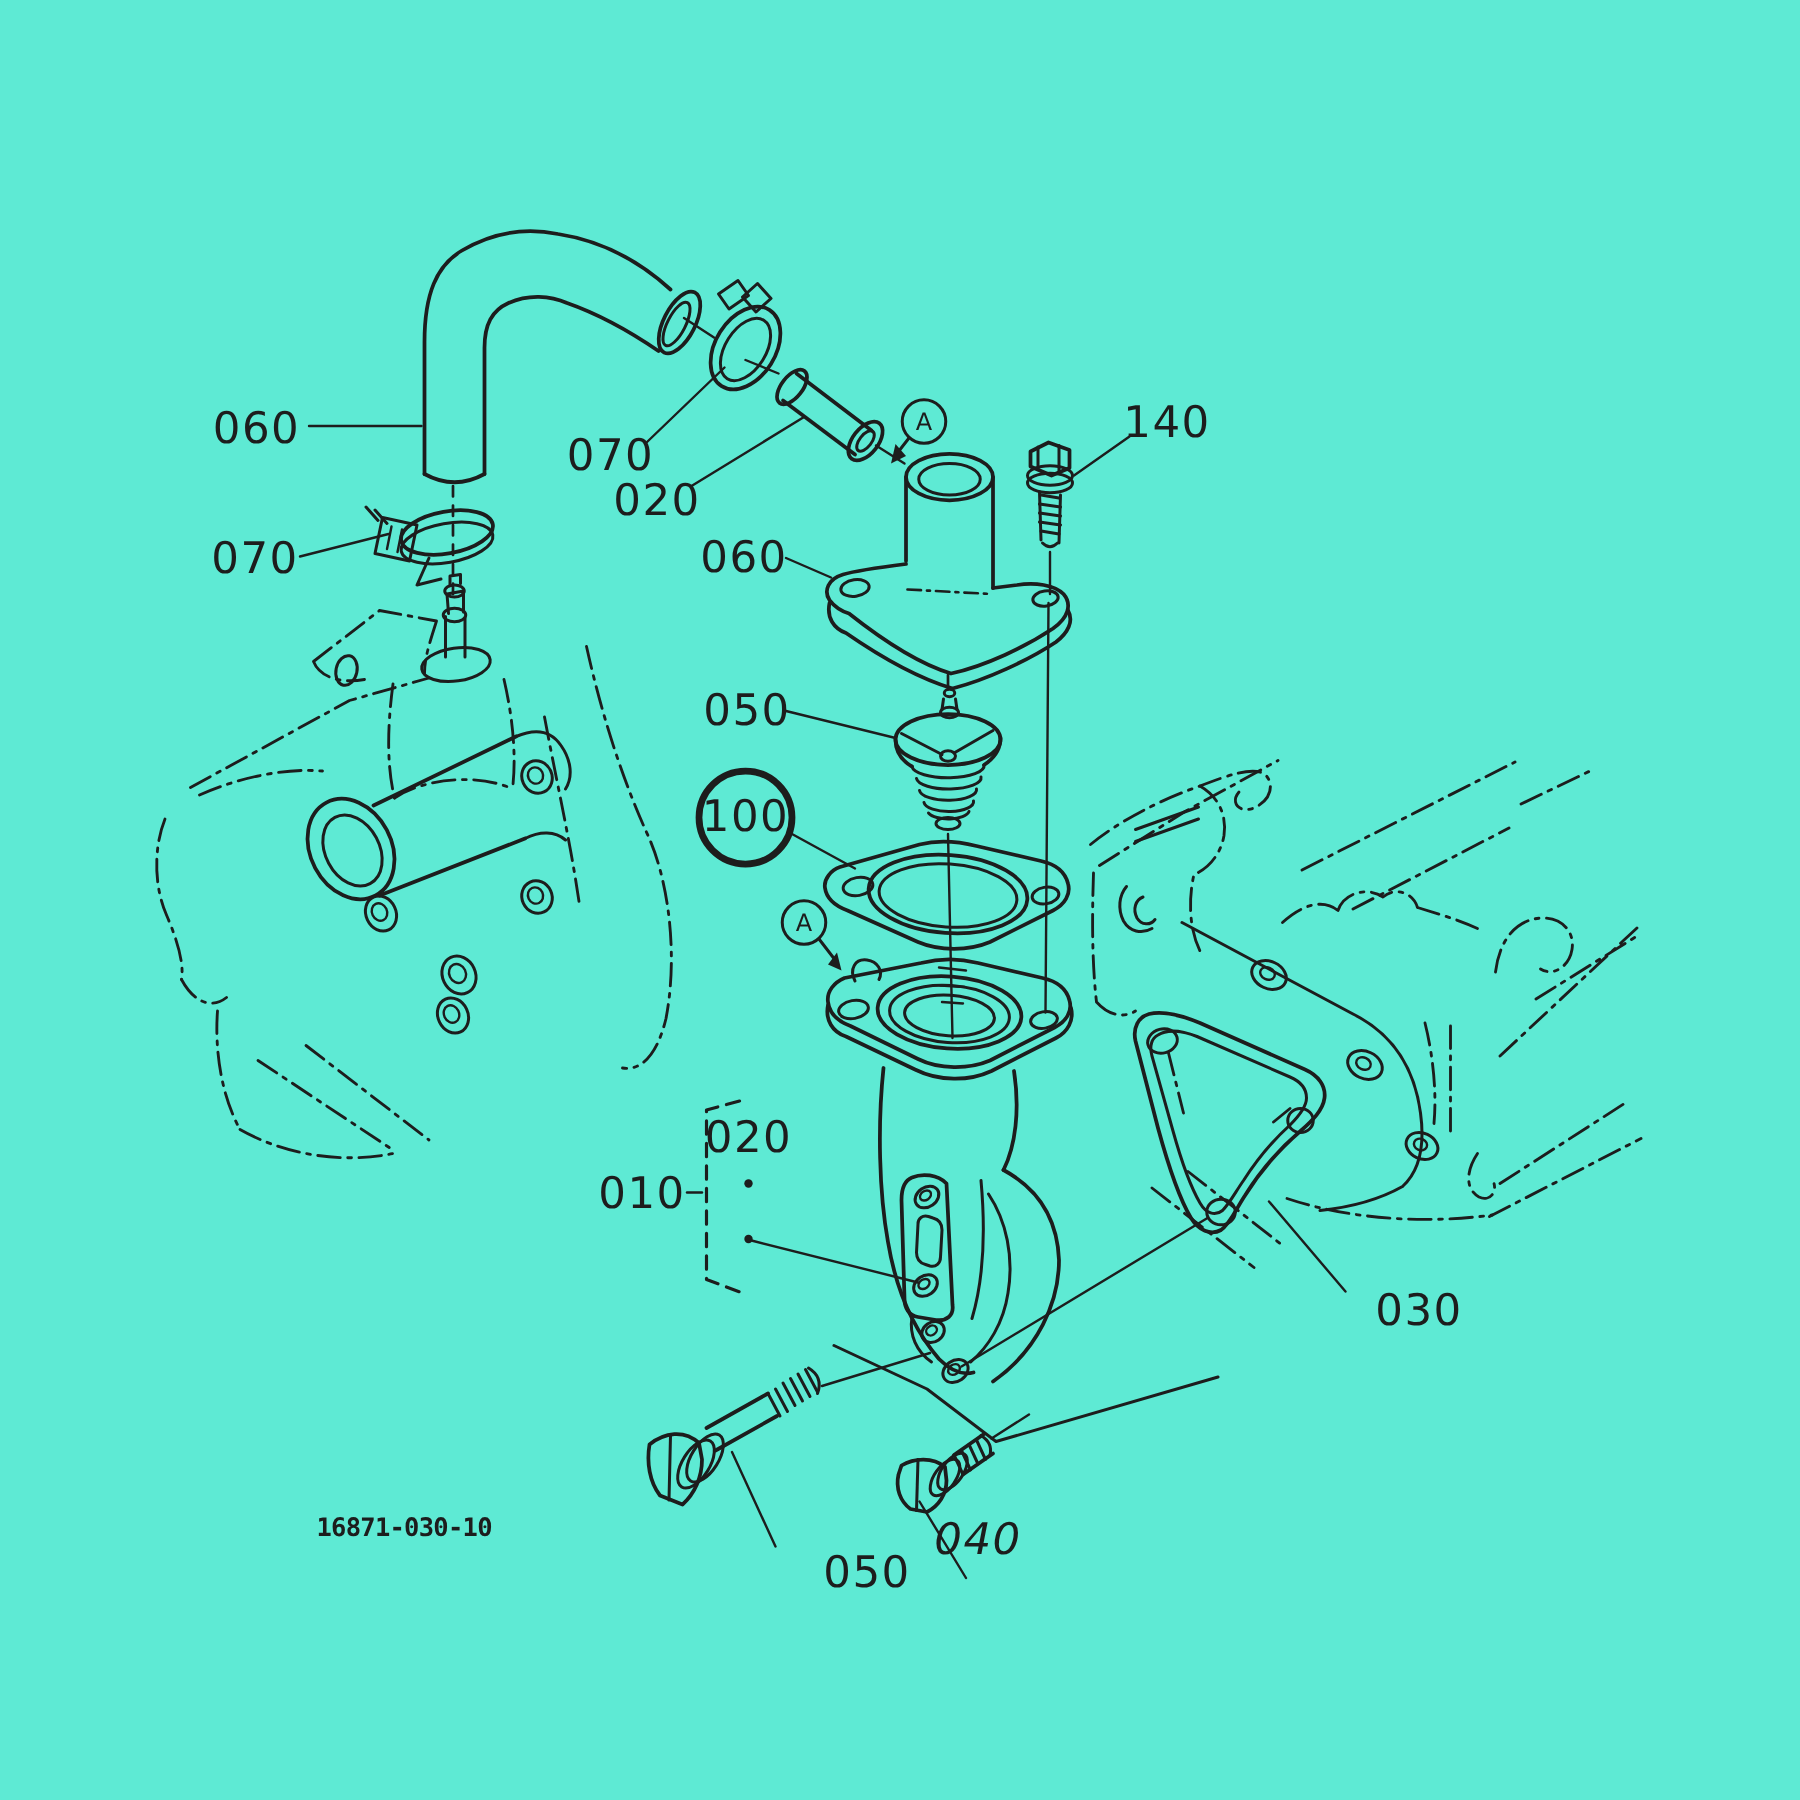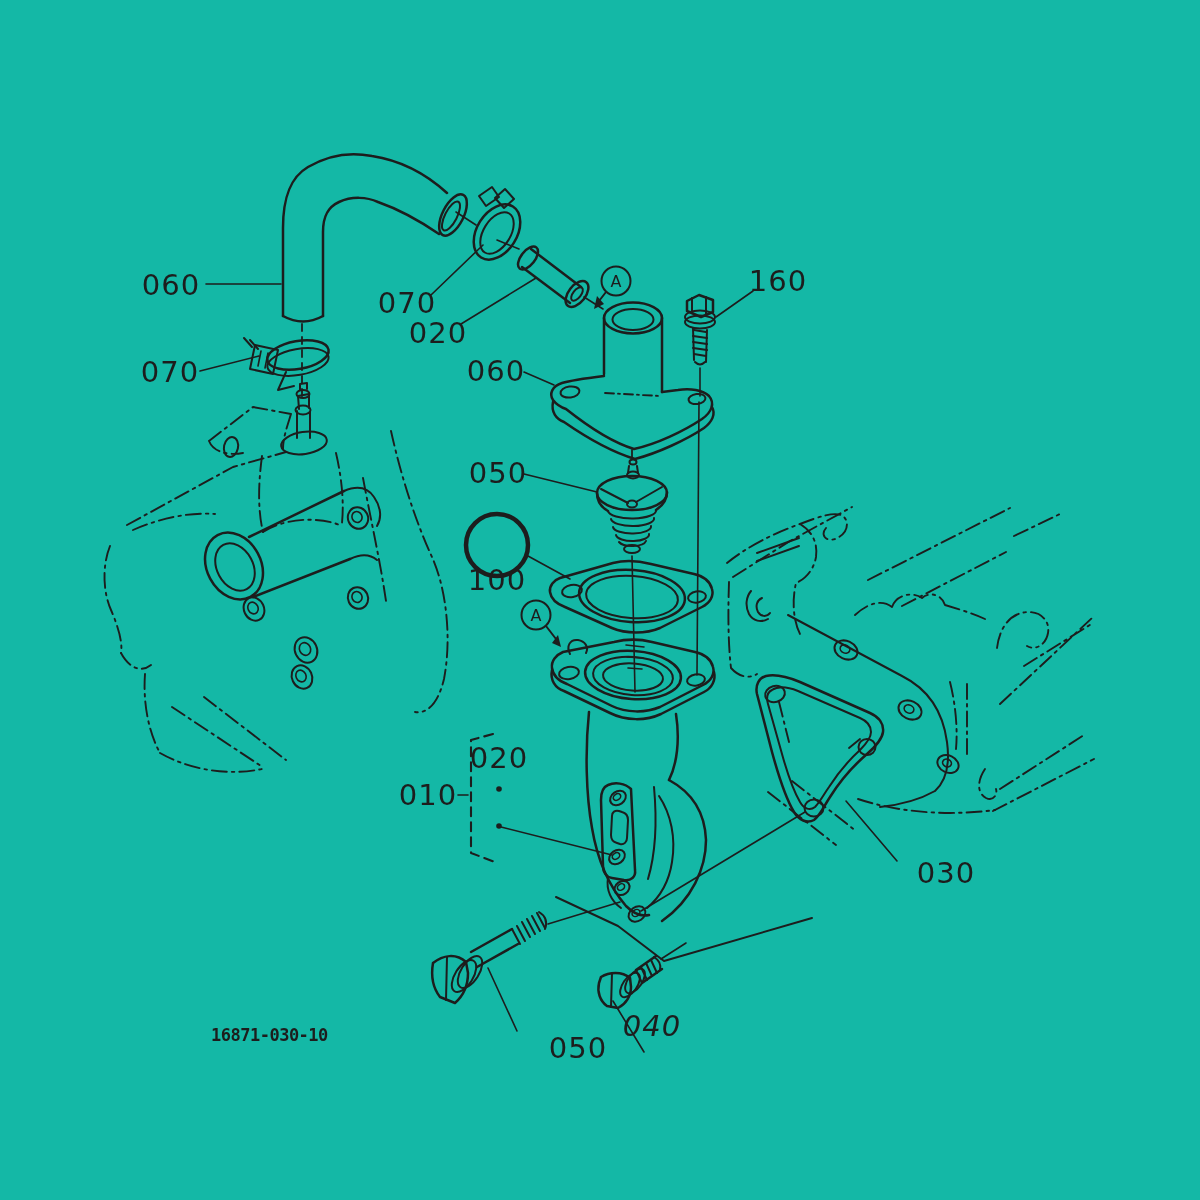--- a/index.html
+++ b/index.html
@@ -1,18 +1,18 @@
 <!DOCTYPE html>
 <html><head>
 <meta charset="utf-8">
 <style>
   html,body { margin:0; padding:0; }
   #stage {
     position:relative; width:1200px; height:1200px;
-    background:#14b8a6; overflow:hidden;
+    background:#5eead4; overflow:hidden;
     font-family:"DejaVu Sans", sans-serif;
   }
   #art { position:absolute; left:0; top:0; }
   #art path, #art line, #art ellipse, #art circle, #art polyline {
     fill:none; stroke:#1d1d1d; stroke-width:2.5;
     stroke-linecap:round; stroke-linejoin:round;
   }
   #art .thin    { stroke-width:1.6; }
   #art .med     { stroke-width:2; }
   #art .phantom { stroke-dasharray:15 5 2.5 5; stroke-width:1.9; }
@@ -27,21 +27,21 @@
     font-size:29px; letter-spacing:1px; color:#1d1d1d; white-space:nowrap;
   }
   .marker {
     position:absolute; transform:translate(-50%,-50%);
     width:27px; height:27px; border:2.3px solid #1d1d1d; border-radius:50%;
     display:flex; align-items:center; justify-content:center;
     font-size:16px; color:#1d1d1d;
   }
   .drawing-number {
     position:absolute; font-family:"DejaVu Sans Mono", monospace;
-    font-weight:700; font-size:17px; letter-spacing:-0.5px; color:#1d1d1d;margin-top:16px;
+    font-weight:700; font-size:17px; letter-spacing:-0.5px; color:#1d1d1d;
   }
 </style>
 </head>
 <body>
 
 <div id="stage">
 
   <svg id="art" width="1200" height="1200" viewBox="0 0 1200 1200">
 
     <g>
@@ -284,23 +284,23 @@
     </g>
 
     <circle cx="497" cy="545" r="31" class="hl" stroke="#cc1717"></circle>
   </svg>
 
   <div class="callout" style="left:171px; top:285px;">060</div>
   <div class="callout" style="left:170px; top:372px;">070</div>
   <div class="callout" style="left:407px; top:303px;">070</div>
   <div class="callout" style="left:438px; top:333px;">020</div>
   <div class="callout" style="left:496px; top:371px;">060</div>
-  <div class="callout" style="left:778px; top:281px;">160</div>
+  <div class="callout" style="left:778px; top:281px;">140</div>
   <div class="callout" style="left:498px; top:473px;">050</div>
-  <div class="callout" style="left:497px; top:544px;margin-top:36px;">100</div>
+  <div class="callout" style="left:497px; top:544px;">100</div>
   <div class="callout" style="left:428px; top:795px;text-align:center;">010</div>
   <div class="callout" style="left:499px; top:758px;">020</div>
   <div class="callout" style="left:915px; top:873px;margin-left:31px;">030</div>
   <div class="callout" style="left:531px; top:1048px;margin-left:47px;">050</div>
   <div class="callout" style="left:652px; top:1026px;font-style:italic;">040</div>
 
   <div class="marker" style="left:616px; top:281px;">A</div>
   <div class="marker" style="left:536px; top:615px;">A</div>
 
   <div class="drawing-number" style="left:211px; top:1009px;">16871-030-10</div>

